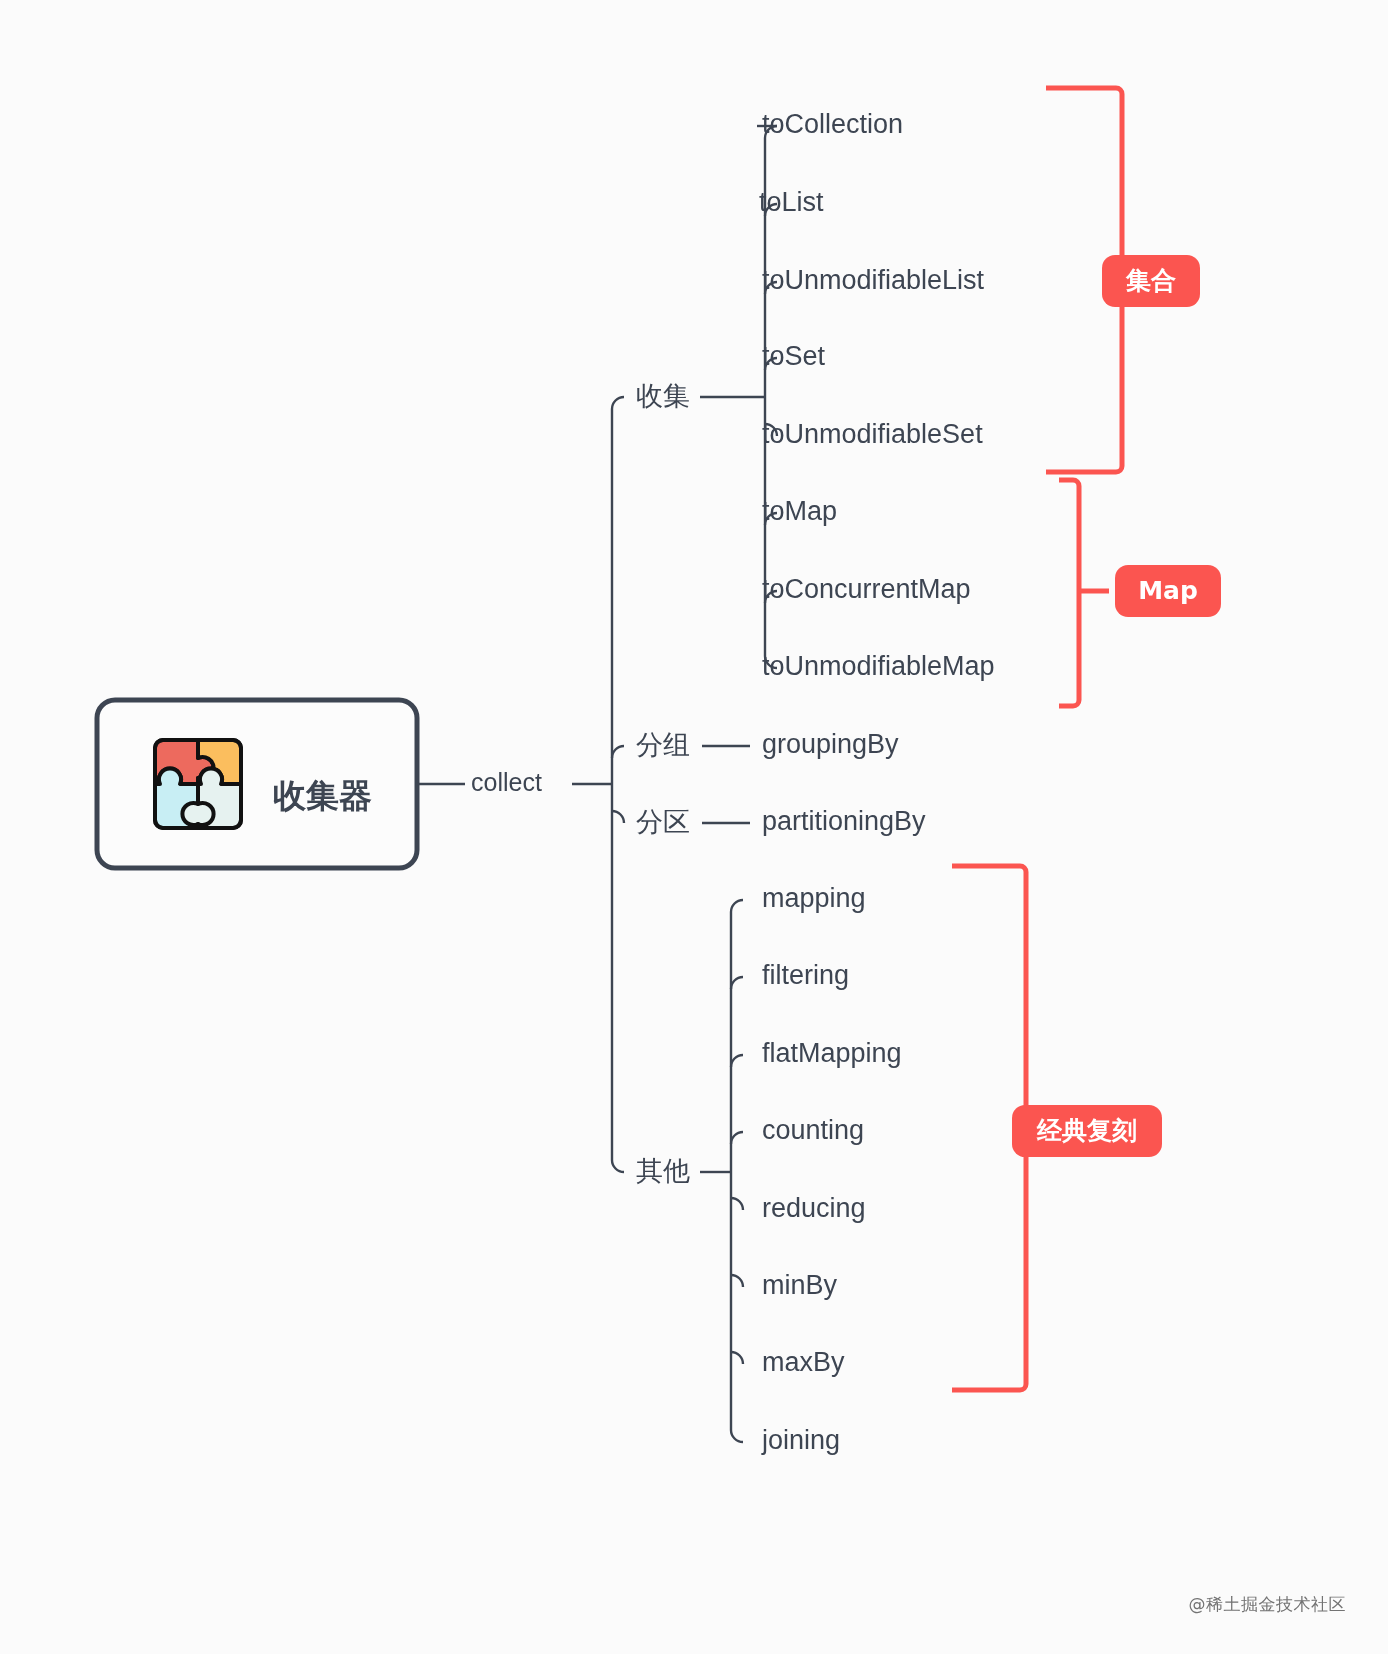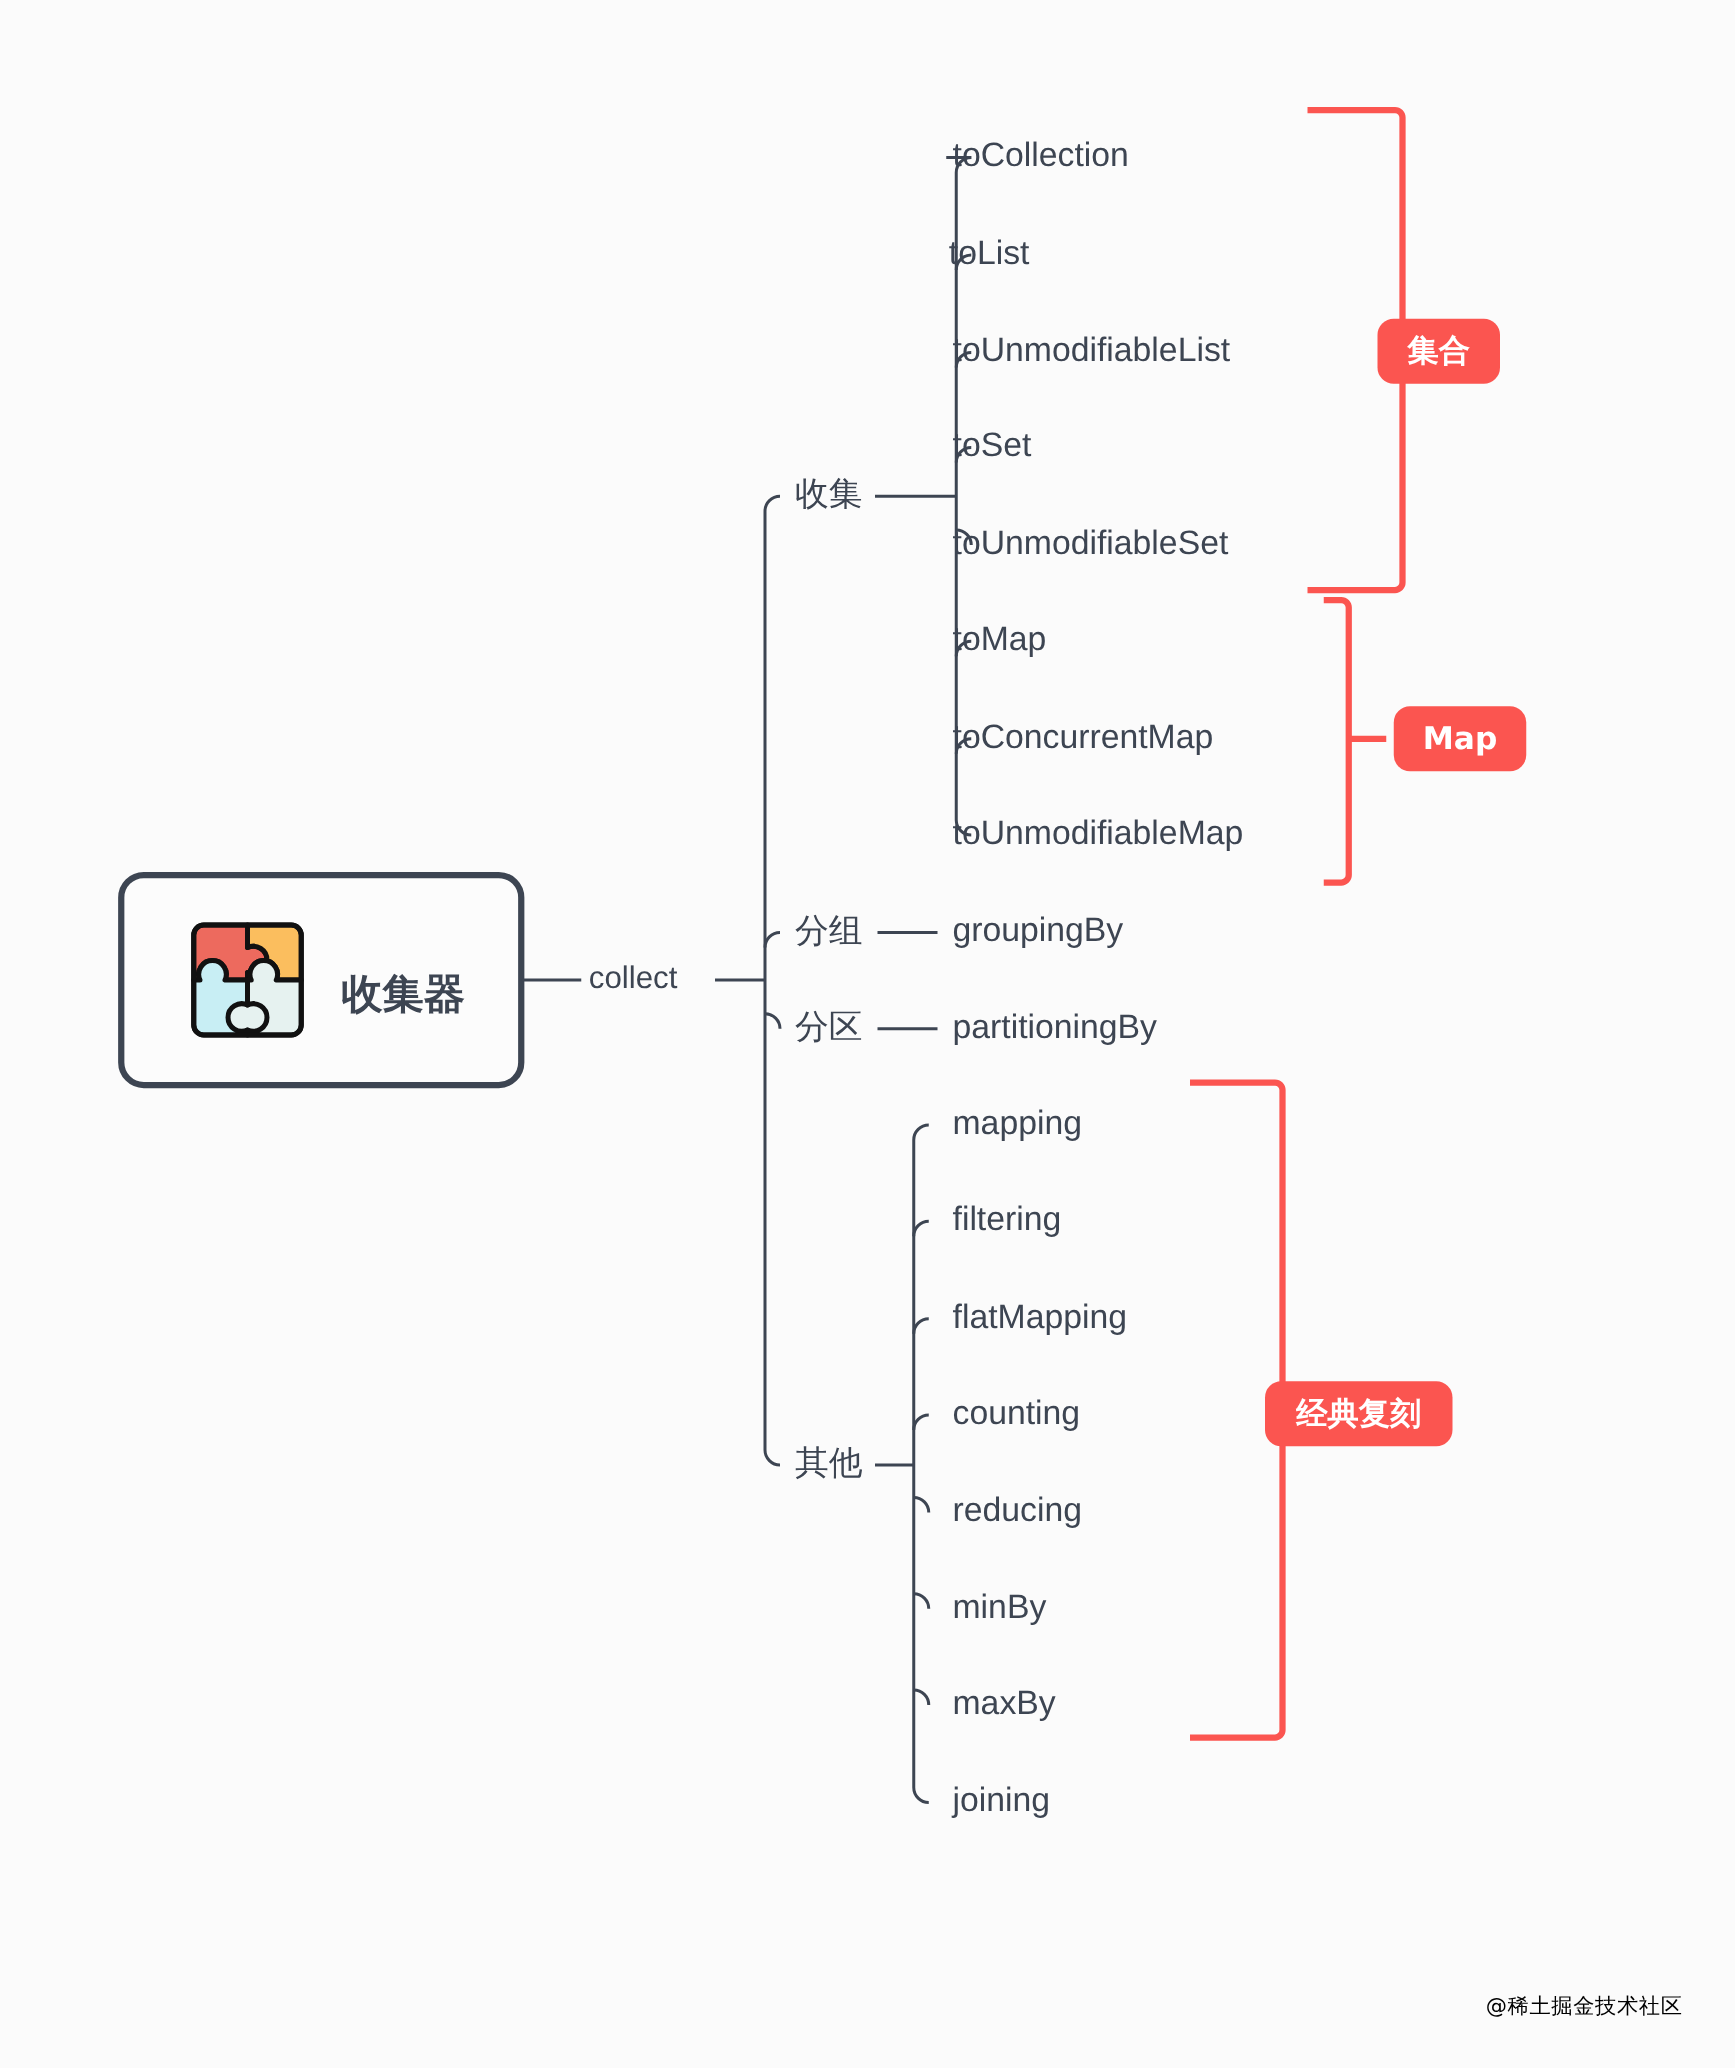--- a/index.html
+++ b/index.html
@@ -64,21 +64,21 @@
     stroke: #fb5550;
     stroke-width: 5;
     stroke-linecap: butt;
   }
   .watermark {
     position: absolute;
     right: 42px;
     bottom: 38px;
     font-family: "DejaVu Sans", "Liberation Sans", sans-serif;
     font-size: 17px;
-    color: #000000;
+    color: #737373;
     letter-spacing: 0.5px;
     user-select: none;
     margin-top: 12px;
   }
 </style>
 </head>
 <body>
 
 <svg id="mindmap" viewBox="0 0 1388 1654">
 

